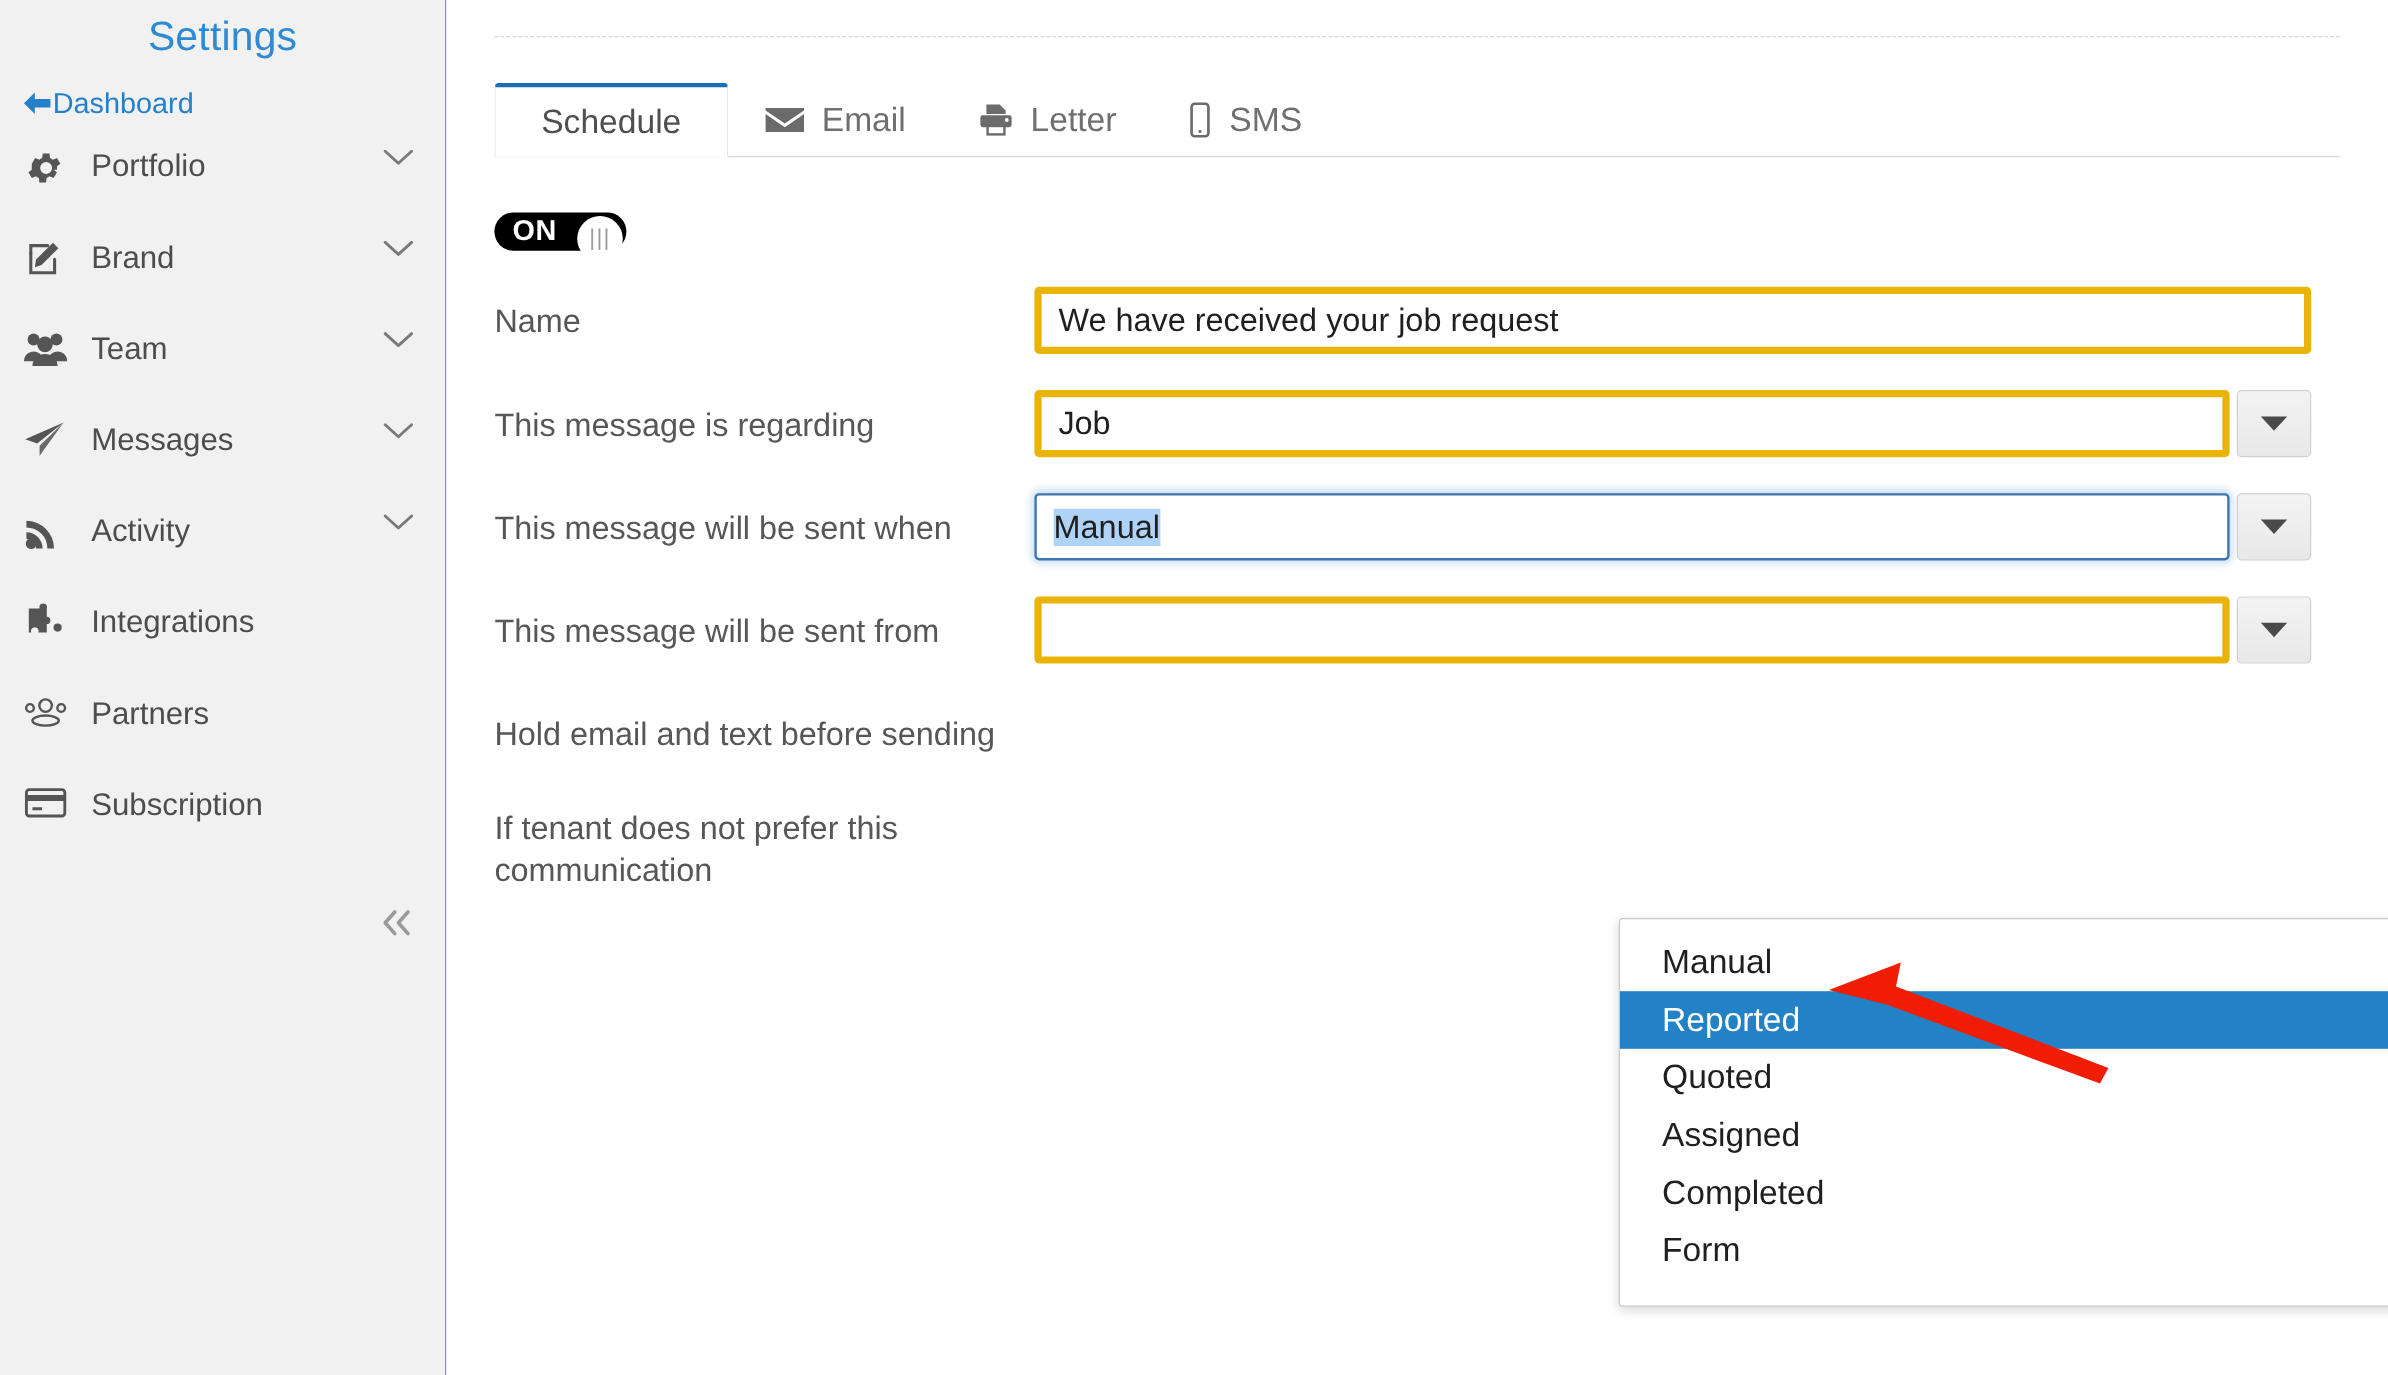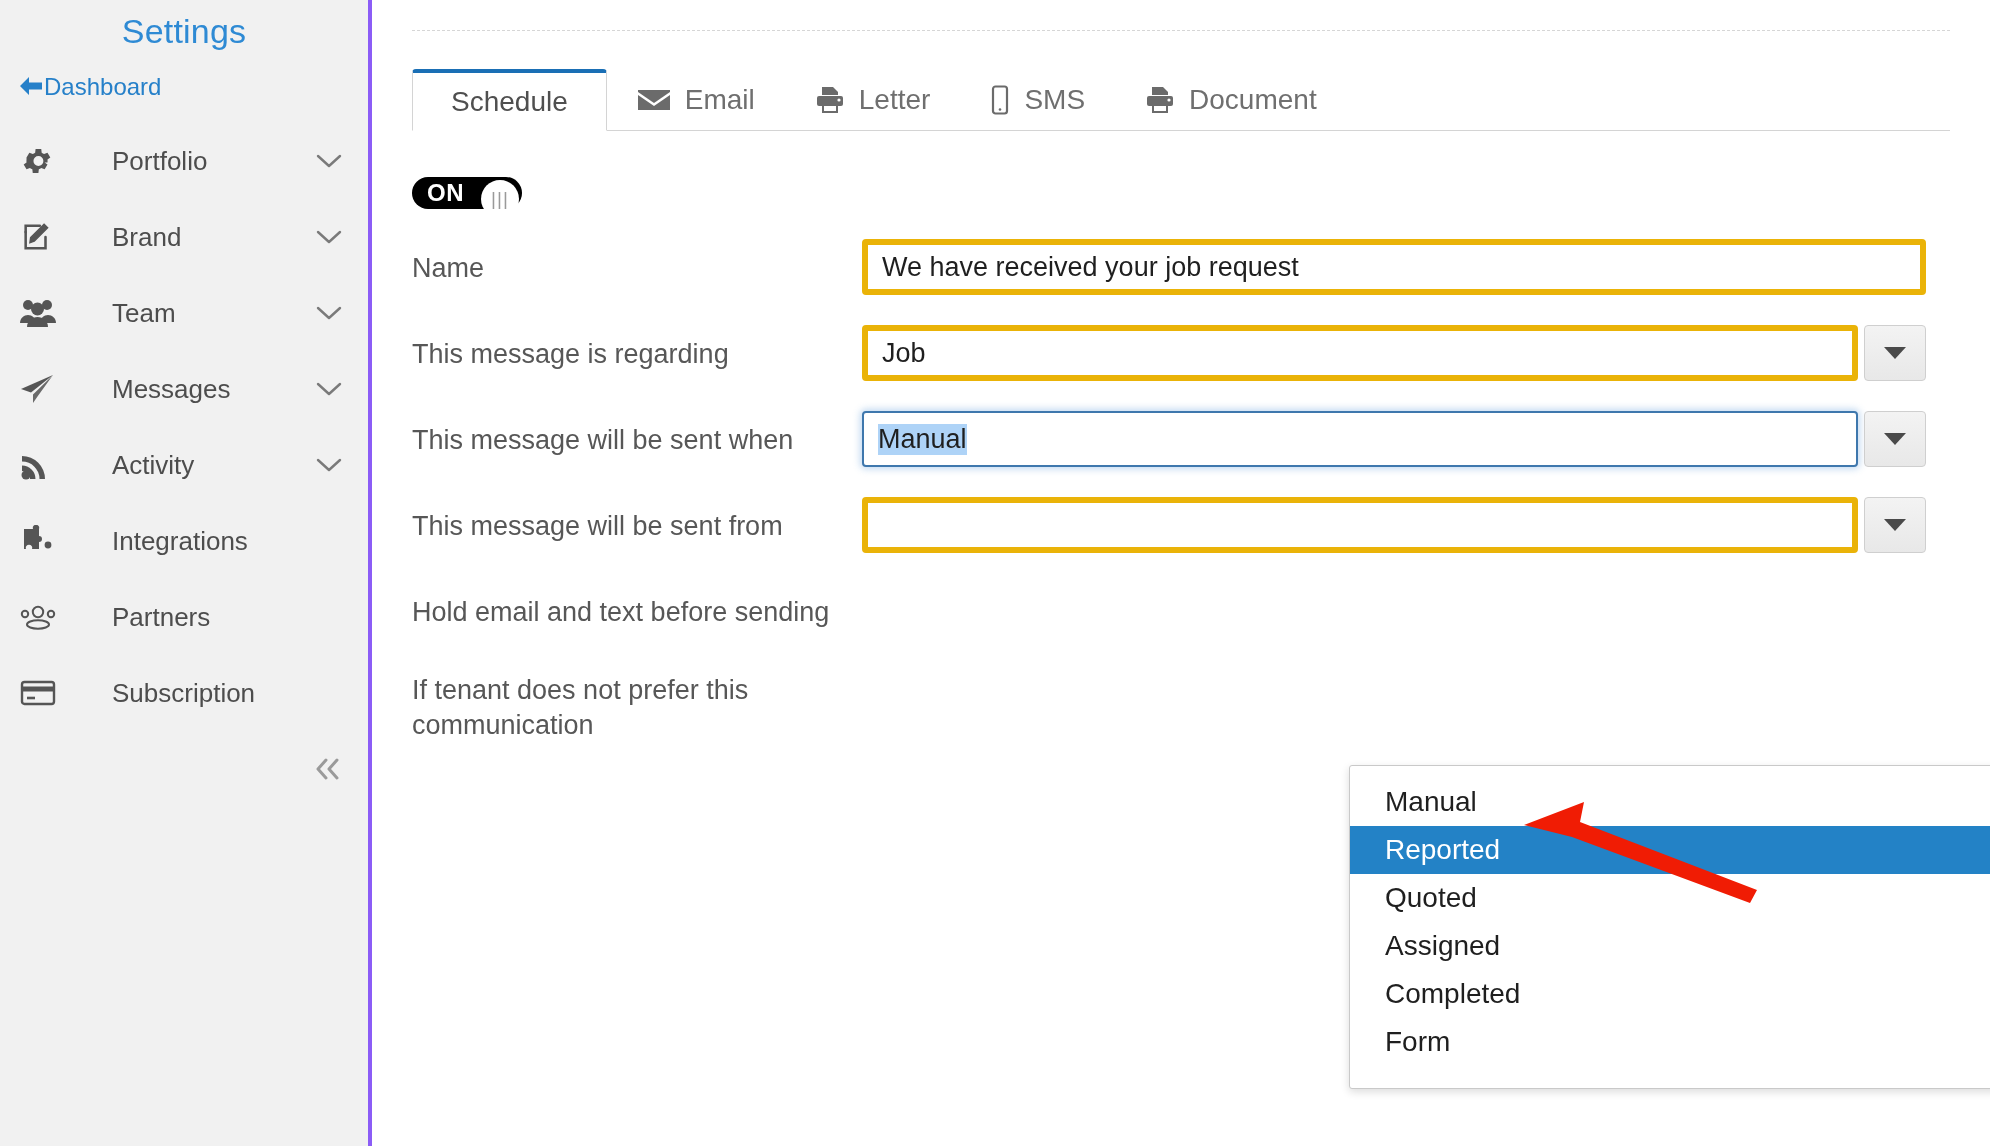--- a/index.html
+++ b/index.html
@@ -8,47 +8,46 @@
     background: #ffffff;
     font-family: "Liberation Sans", sans-serif;
     overflow: hidden;
   }
   .app { display: flex; width: 1990px; height: 1146px; position: relative; }
 
   
   .sidebar {
     width: 372px; height: 1146px;
     background: #f1f1f1;
-    border-right: 4px solid #8b5cf6;
+    border-right: 1px solid #8b5cf6;
     flex: 0 0 372px;
     position: relative;
   }
   .settings-title {
     text-align: center;
     color: #2e8ad4;
     font-size: 34px;
     font-weight: 400;
     padding-top: 12px;
     letter-spacing: .2px;
   }
   .dashboard-link {
     display: flex; align-items: center; 
     padding: 22px 0 0 18px;
     color: #2680c9;
     font-size: 24px;
   }
   .dashboard-link .arr { font-size: 25px; line-height: 1; position: relative; top: 1px; }
   .nav { margin-top: 22px; }
   .nav-item {
-    display: flex; align-items: center;
+    display: flex; align-items: flex-start;
     height: 76px;
     padding: 0 26px 0 20px;
     color: #4d4d4d;
     font-size: 26px;
-    gap: 36px;
   }
   .nav-item .ic {
     width: 46px; flex: 0 0 46px;
     display: flex; align-items: center; justify-content: flex-start;
     color: #555;
   }
   .nav-item .lbl { flex: 1 1 auto; padding-left: 10px; }
   .nav-item .chev { color: #777; width: 26px; text-align: right; }
   .chev svg { display: block; }
   .collapse-btn {
@@ -362,32 +361,20 @@
       <div class="tab">
         <span class="tic">
           <svg width="20" height="30" viewBox="0 0 20 30" fill="none" stroke="#6b6b6b" stroke-width="2.2">
             <rect x="3" y="1.5" width="14" height="27" rx="2.5"></rect>
             <circle cx="10" cy="24.5" r="1.3" fill="#6b6b6b" stroke="none"></circle>
           </svg>
         </span>
         <span>SMS</span>
       </div>
 
-      <div class="tab">
-        <span class="tic">
-          <svg width="30" height="28" viewBox="0 0 30 28" fill="#6b6b6b">
-            <path d="M7 1h11l5 5v3H7z"></path>
-            <rect x="2" y="10" width="26" height="10" rx="2"></rect>
-            <circle cx="24" cy="14" r="1.6" fill="#fff"></circle>
-            <rect x="7" y="18" width="16" height="9" fill="#6b6b6b"></rect>
-            <rect x="9" y="20" width="12" height="5" fill="#fff"></rect>
-          </svg>
-        </span>
-        <span>Document</span>
-      </div>
     </div>
 
     <div class="form">
 
       <div class="row">
         <div class="ctl">
           <div class="toggle">
             <span class="on-txt">ON</span>
             <span class="knob">|||</span>
           </div>

